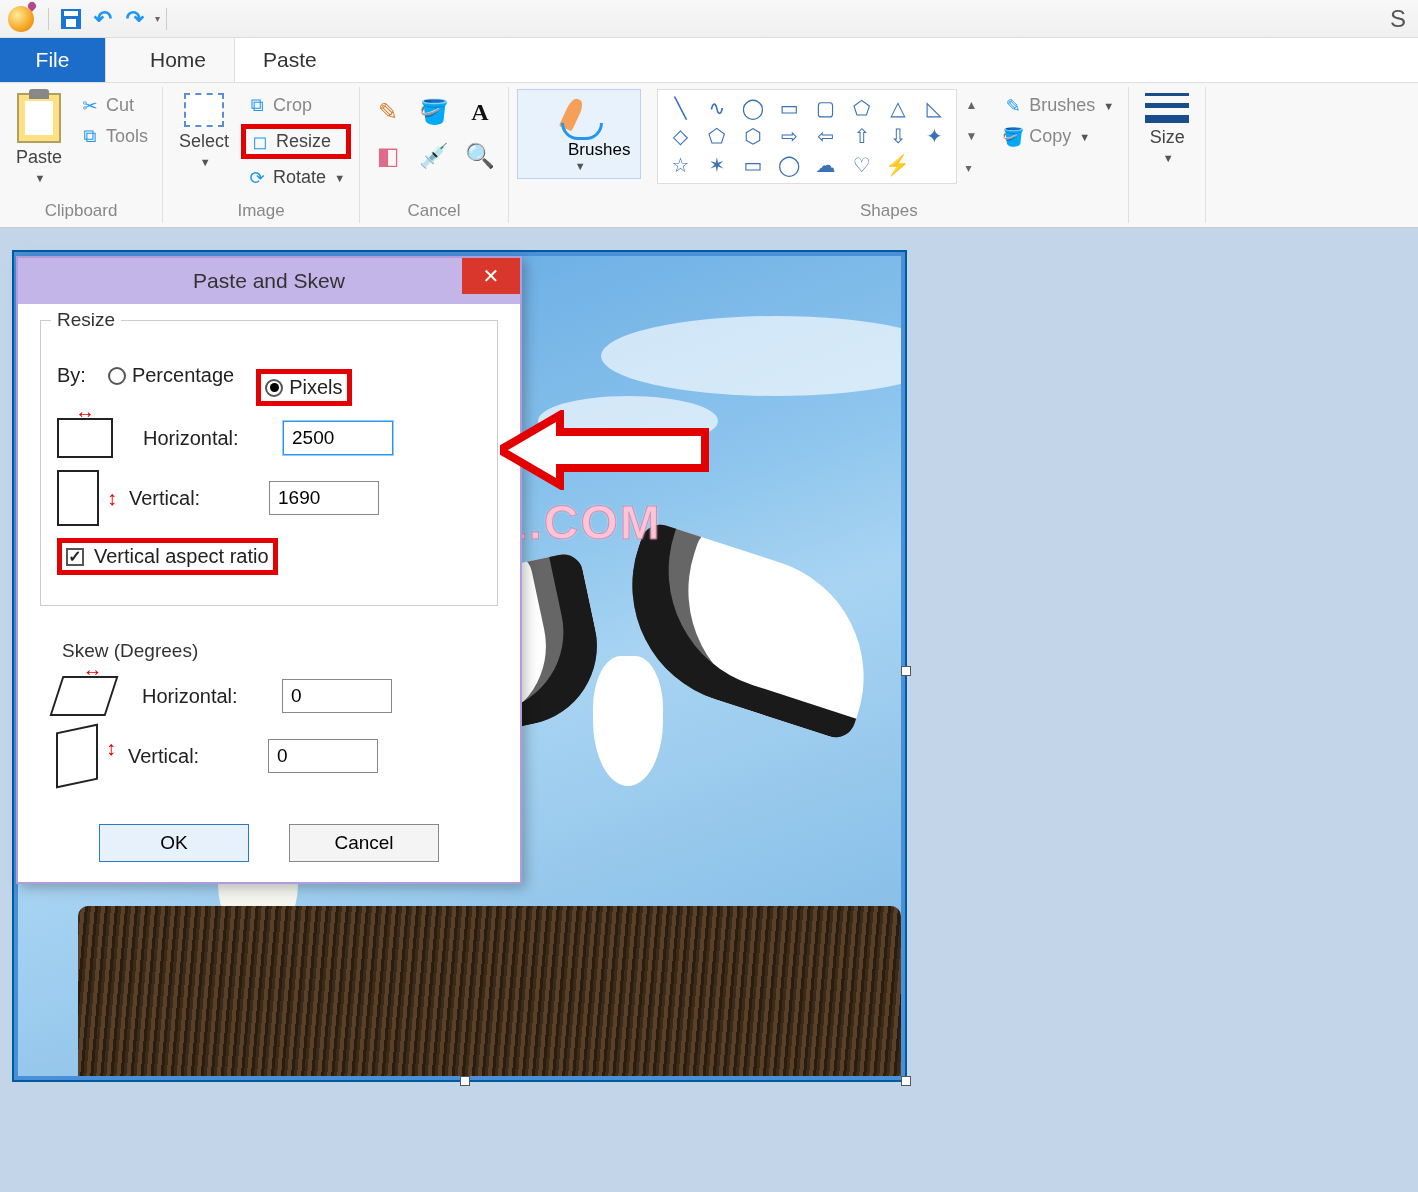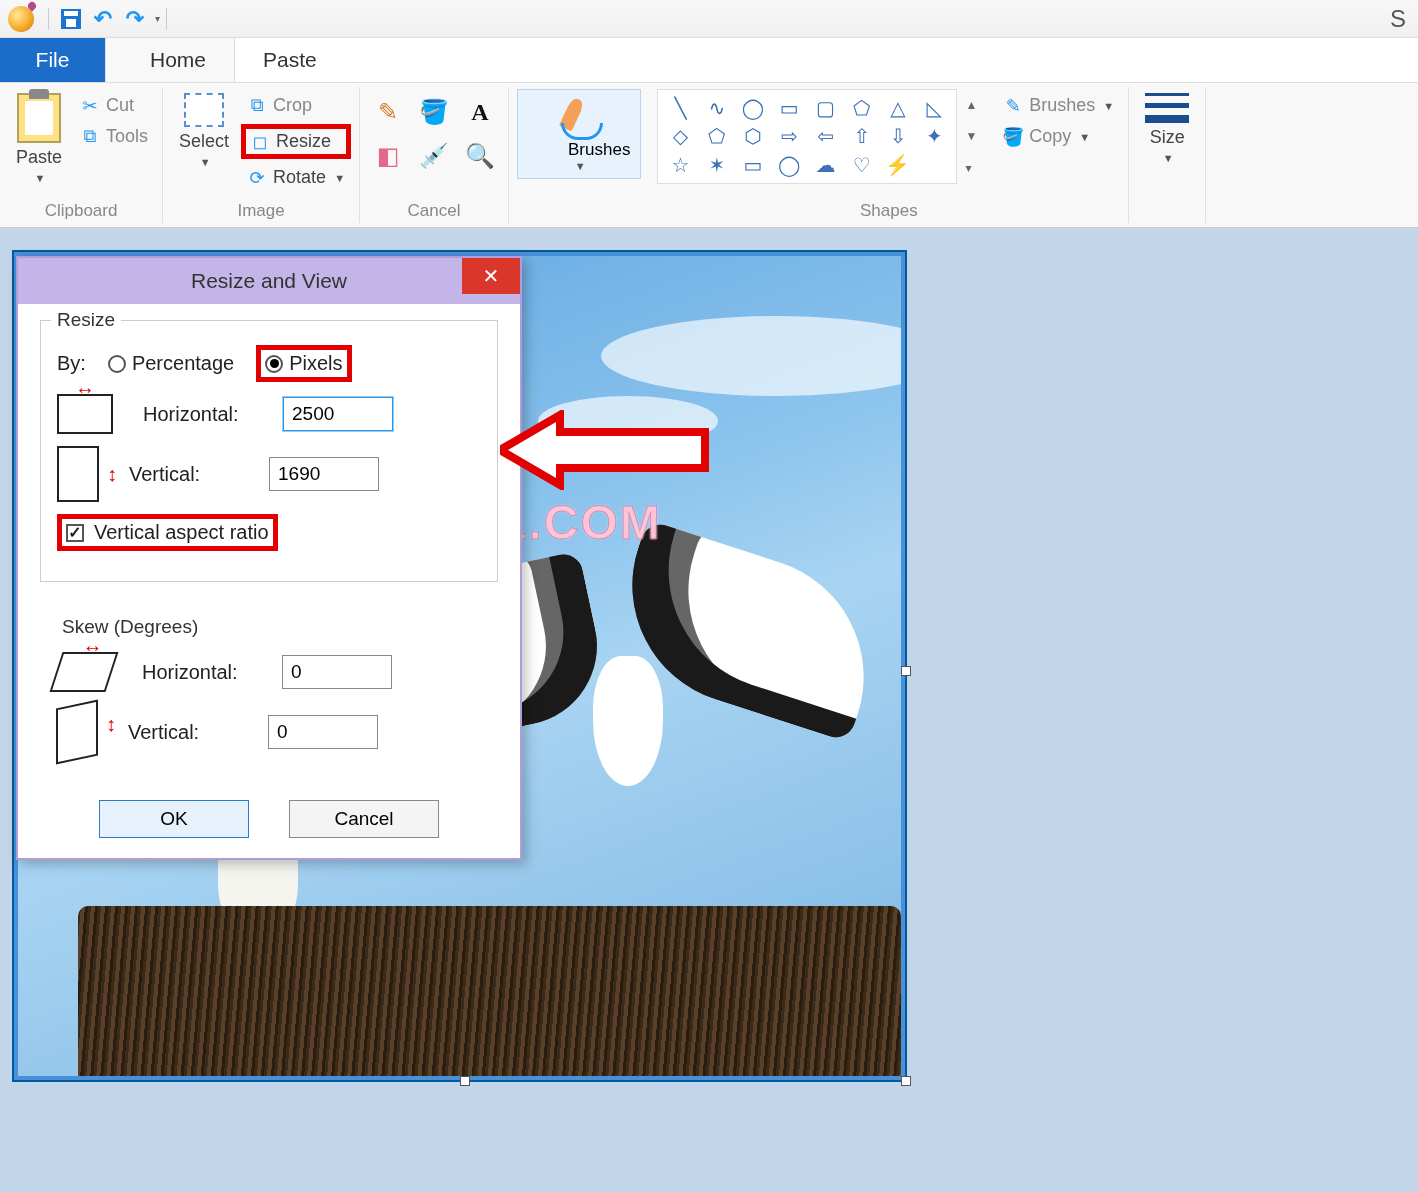--- a/index.html
+++ b/index.html
@@ -297,36 +297,36 @@
     <span class="handle hr"></span>
     <span class="handle hb"></span>
     <span class="handle hbr"></span>
   </div>
 </div>
 
 <div class="watermark">ZOTUTORIAL.COM</div>
 
 <div class="dialog">
   <div class="dlg-title">
-    <span>Resize and View</span>
+    <span>Paste and Skew</span>
     <span class="dlg-close">
         <span>✕</span>
       </span>
   </div>
   <div class="dlg-body">
 
     <div class="fieldset">
       <span class="fieldset-legend">Resize</span>
       <div class="row" style="gap:22px;">
         <span class="lbl">By:</span>
         <label style="display:flex;align-items:center;gap:6px;">
           <span class="radio"></span>
           <span class="lbl">Percentage</span>
         </label>
-        <label class="highlight-red" style="display:flex;align-items:center;gap:6px;padding:4px 10px;">
+        <label class="highlight-red" style="display:flex;align-items:center;gap:6px;padding:4px 10px;margin-top:24px;">
           <span class="radio checked"></span>
           <span class="lbl">Pixels</span>
         </label>
       </div>
       <div class="row" style="gap:30px;">
         <span class="dim-icon dim-h"></span>
         <span class="lbl" style="width:110px;">Horizontal:</span>
         <input class="txt-in focus" value="2500" style="">
       </div>
       <div class="row" style="gap:30px;">

